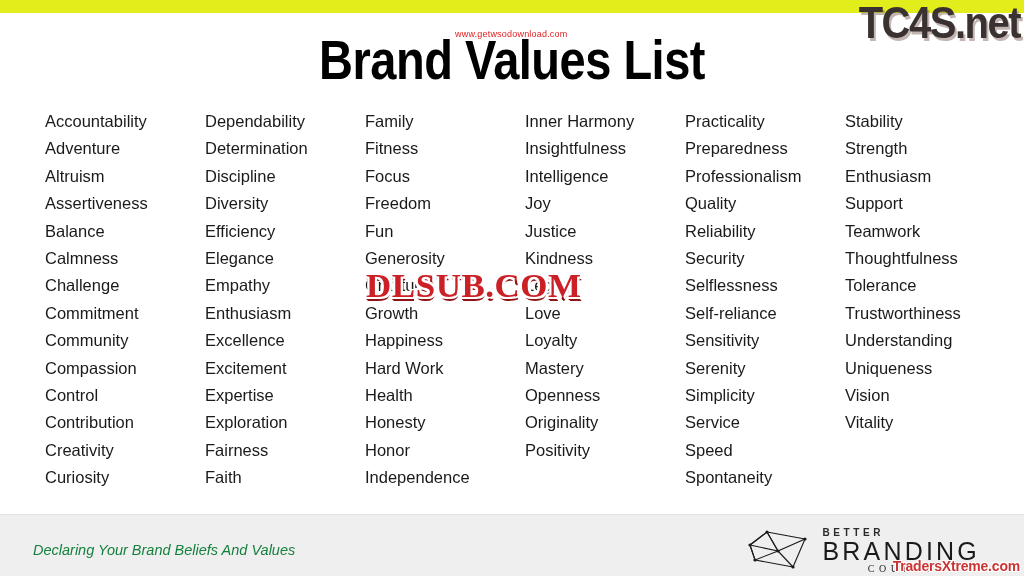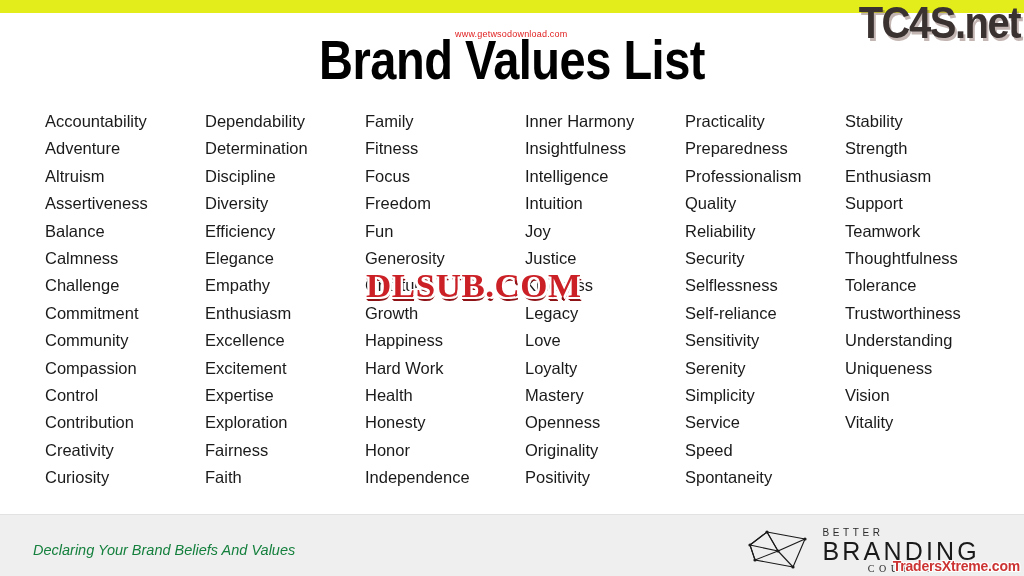--- a/index.html
+++ b/index.html
@@ -159,21 +159,21 @@
     align-items: center;
     gap: 9px;
   }
   .bb-gem { display: block; }
   .bb-text { line-height: 1; }
   .bb-better {
     font-family: "Liberation Sans", sans-serif;
     font-size: 10px;
     letter-spacing: 3.6px;
     color: #2b2b2b;
-    font-weight: normal;
+    font-weight: bold;
   }
   .bb-branding {
     font-family: "Liberation Sans", sans-serif;
     font-size: 25px;
     letter-spacing: 3.2px;
     color: #1a1a1a;
     margin-top: 1px;
   }
   .bb-course {
     font-family: Liberation Serif, serif;
@@ -264,21 +264,20 @@
       <div class="value">Health</div>
       <div class="value">Honesty</div>
       <div class="value">Honor</div>
       <div class="value">Independence</div>
     </div>
 
     <div class="col">
       <div class="value">Inner Harmony</div>
       <div class="value">Insightfulness</div>
       <div class="value">Intelligence</div>
-      <div class="value">Intuition</div>
       <div class="value">Joy</div>
       <div class="value">Justice</div>
       <div class="value">Kindness</div>
       <div class="value">Legacy</div>
       <div class="value">Love</div>
       <div class="value">Loyalty</div>
       <div class="value">Mastery</div>
       <div class="value">Openness</div>
       <div class="value">Originality</div>
       <div class="value">Positivity</div>

